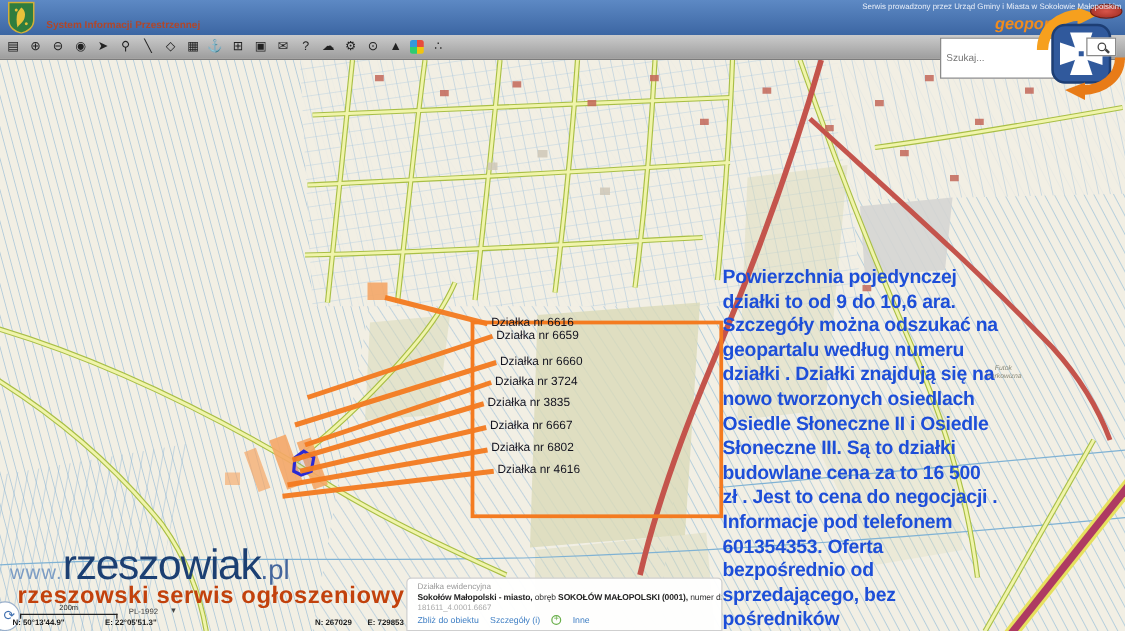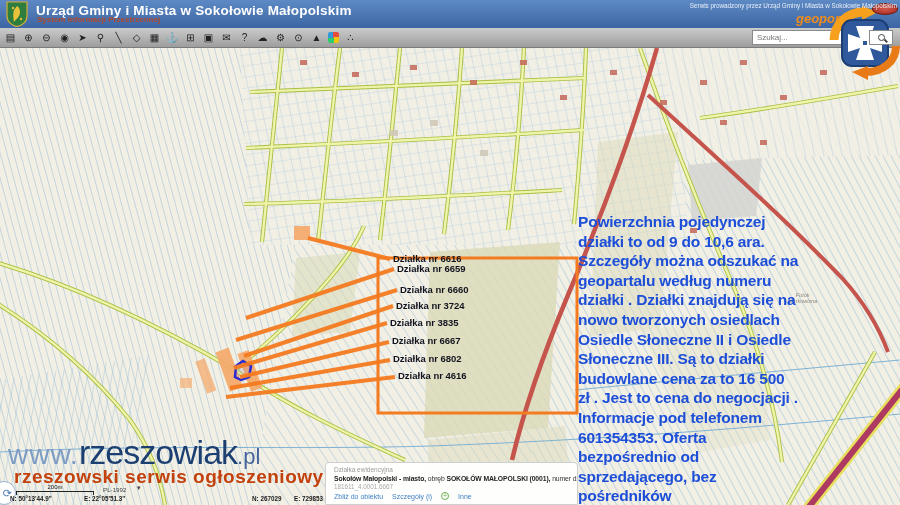--- a/index.html
+++ b/index.html
@@ -15,44 +15,44 @@
   .app-subtitle{position:absolute;left:37px;top:15px;font-size:8px;font-weight:700;color:#b0472a;white-space:nowrap}
   .service-note{position:absolute;right:3px;top:2px;font-size:6.3px;color:#e9eff9;white-space:nowrap;z-index:9}
 
   
   .toolbar{position:absolute;left:0;top:28px;width:900px;height:20px;z-index:5;
     background:linear-gradient(#cbcbcb,#9d9d9d);border-bottom:1px solid #7c7c7c;display:flex;align-items:center}
   #tb-icons{display:flex;align-items:center;gap:5px;padding-left:4px}
   .tb-icon{font-size:10px;line-height:18px;color:#222;width:13px;text-align:center;cursor:pointer}
   .tb-icon.legend{width:11px;height:11px;border-radius:2px;
     background:conic-gradient(#e74c3c 0 25%,#f1c40f 0 50%,#2ecc71 0 75%,#3498db 0)}
-  .search-input{position:absolute;left:752px;top:30px;width:106px;height:15px;z-index:6;
+  .search-input{position:absolute;left:752px;top:30px;width:106px;height:33px;z-index:6;
     border:1px solid #8a8a8a;font-size:8px;padding:0 4px;color:#555;background:#fff}
   .search-btn{position:absolute;left:869px;top:30px;width:24px;height:15px;z-index:8;background:#fff;
     border:1px solid #8a8a8a;display:flex;align-items:center;justify-content:center;cursor:pointer}
   .mag{width:7px;height:7px;border:1.5px solid #444;border-radius:50%;position:relative}
   .mag::after{content:"";position:absolute;width:4px;height:1.5px;background:#444;transform:rotate(45deg);right:-4px;bottom:-1px}
 
   
   .wordmark{position:absolute;left:796px;top:11px;z-index:6;font-size:13px;font-weight:700;font-style:italic;color:#f08c1e;width:52px;overflow:hidden;white-space:nowrap}
   .emblem{position:absolute;left:826px;top:4px;width:76px;height:76px;z-index:7;cursor:pointer}
   .red-oval{position:absolute;left:872px;top:3px;width:26px;height:12px;border-radius:50%;z-index:8;
     background:radial-gradient(#d8554a,#9c2a1f);border:1.5px solid #731d12}
 
   
   #map-svg{position:absolute;left:0;top:0;z-index:1}
-  .parcel-label{position:absolute;z-index:3;font-size:9.5px;font-weight:700;color:#13131f;white-space:nowrap}
+  .parcel-label{position:absolute;z-index:3;font-size:9.5px;font-weight:400;color:#13131f;white-space:nowrap}
   .ad-text{position:absolute;left:578px;top:212px;width:312px;z-index:3;
     font-size:15.5px;line-height:19.6px;font-weight:700;color:#1d4ed8;letter-spacing:-.2px;white-space:pre-line}
   .place-label{position:absolute;left:788px;top:292px;z-index:2;font-size:5.5px;font-style:italic;
     color:#8a8a7a;white-space:pre-line;text-align:center}
 
   
   .wm-url{position:absolute;left:8px;top:433px;z-index:2;white-space:nowrap}
-  .wm-www{font-size:28px;color:#7c9cc4;letter-spacing:1px}
+  .wm-www{font-size:16px;color:#7c9cc4;letter-spacing:1px}
   .wm-name{font-size:34px;font-weight:400;color:#1c3f72;letter-spacing:-1px}
   .wm-tld{font-size:22px;color:#44659c}
   .wm-tagline{position:absolute;left:14px;top:466px;z-index:2;font-size:19px;font-weight:600;color:#c2410c;letter-spacing:.5px;white-space:nowrap}
 
   
   .info-panel{position:absolute;left:325px;top:462px;width:253px;height:43px;z-index:4;
     background:rgba(255,255,255,.96);border:1px solid #cfcfcf;border-radius:4px 4px 0 0;padding:3px 0 0 8px;overflow:hidden}
   .ip-cat{font-size:6.5px;color:#9a9a9a}
   .ip-main{font-size:6.8px;color:#333;letter-spacing:-.1px;white-space:nowrap;margin-top:1.5px}
   .ip-main b{font-weight:700;color:#222}
@@ -221,21 +221,20 @@
     <line x1="244" y1="356" x2="393" y2="306"></line>
     <line x1="234" y1="368" x2="387" y2="323"></line>
     <line x1="240" y1="377" x2="389" y2="342"></line>
     <line x1="230" y1="388" x2="390" y2="360"></line>
     <line x1="226" y1="397" x2="395" y2="377"></line>
   </g>
   <rect x="378" y="258" width="199" height="155" fill="none" stroke="#f47b20" stroke-width="3"></rect>
 </svg>
 
 <div class="header">
-  <div class="app-title">Urząd Gminy i Miasta w Sokołowie Małopolskim</div>
   <div class="app-subtitle">System Informacji Przestrzennej</div>
 </div>
 <svg class="crest" viewBox="0 0 22 26">
   <path d="M1,1 H21 V15 C21,21 16,24.5 11,25.5 C6,24.5 1,21 1,15 Z" fill="#2f7d3e" stroke="#d4af37" stroke-width="1.2"></path>
   <path d="M11,5 C14,7 15,11 13,15 C11,18 9,19 8,21 C7,17 7,12 8,9 Z" fill="#e8c23a"></path>
   <circle cx="7" cy="7" r="1.2" fill="#e8c23a"></circle>
     <circle cx="15" cy="18" r="1.2" fill="#e8c23a"></circle>
 </svg>
 <div class="service-note">Serwis prowadzony przez Urząd Gminy i Miasta w Sokołowie Małopolskim</div>
 

